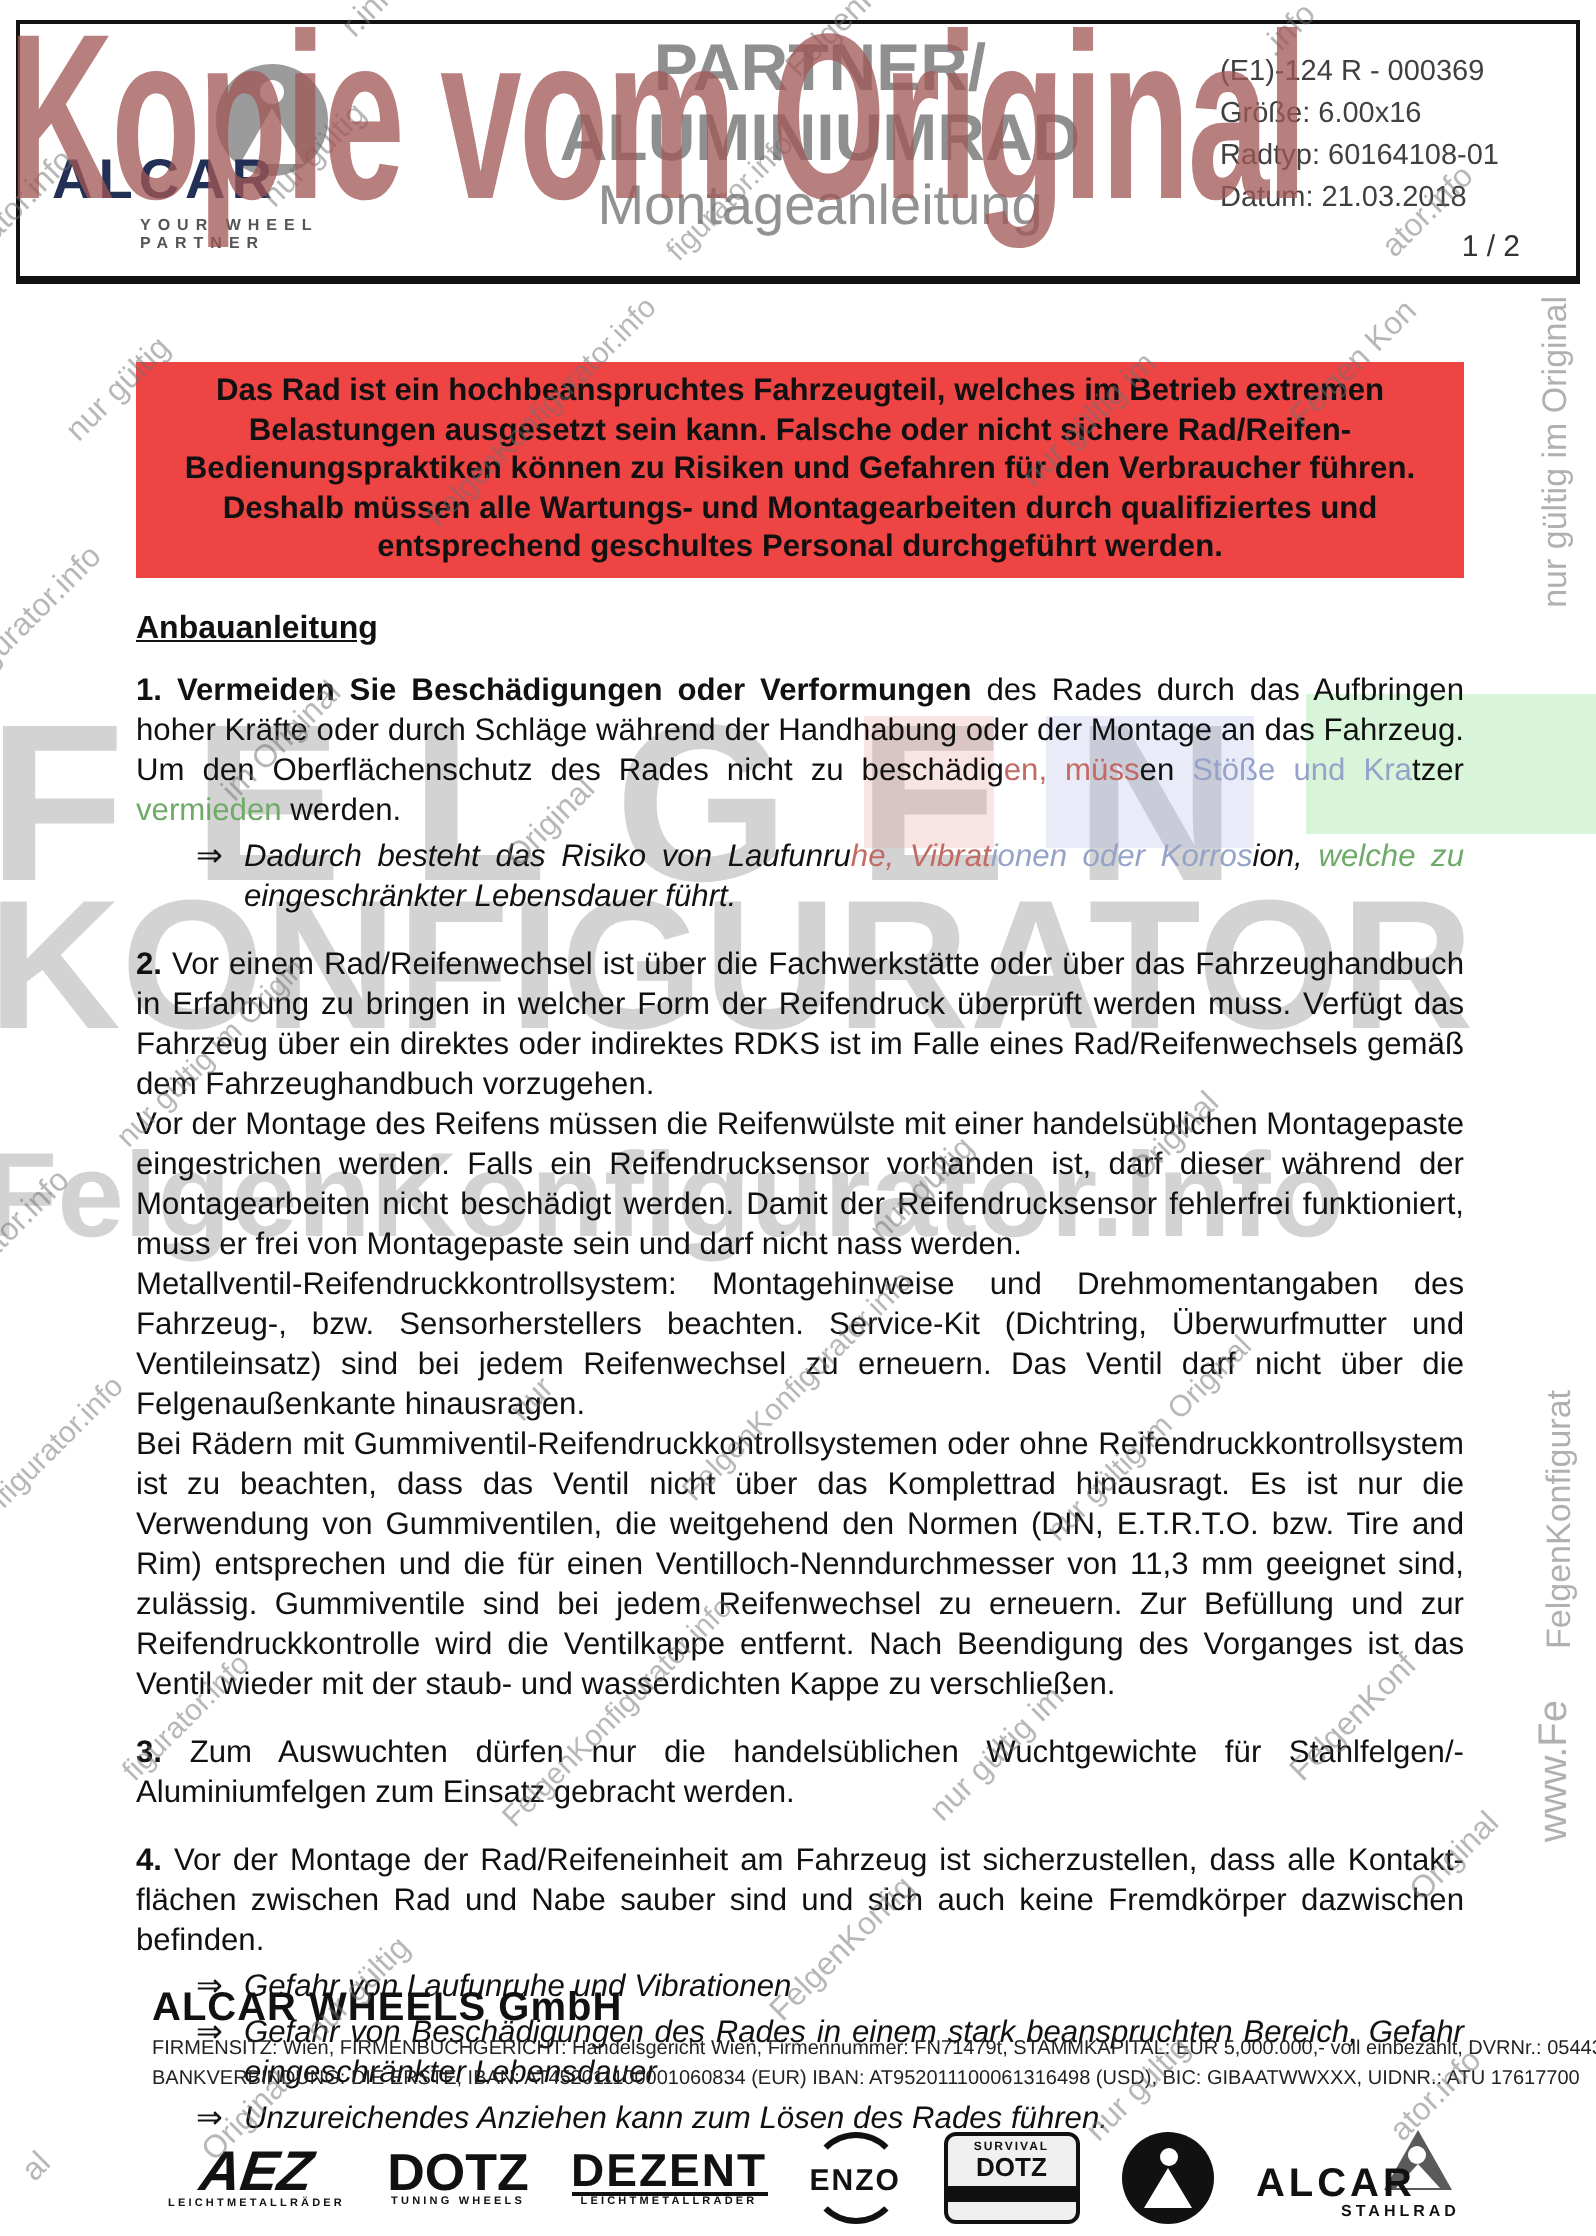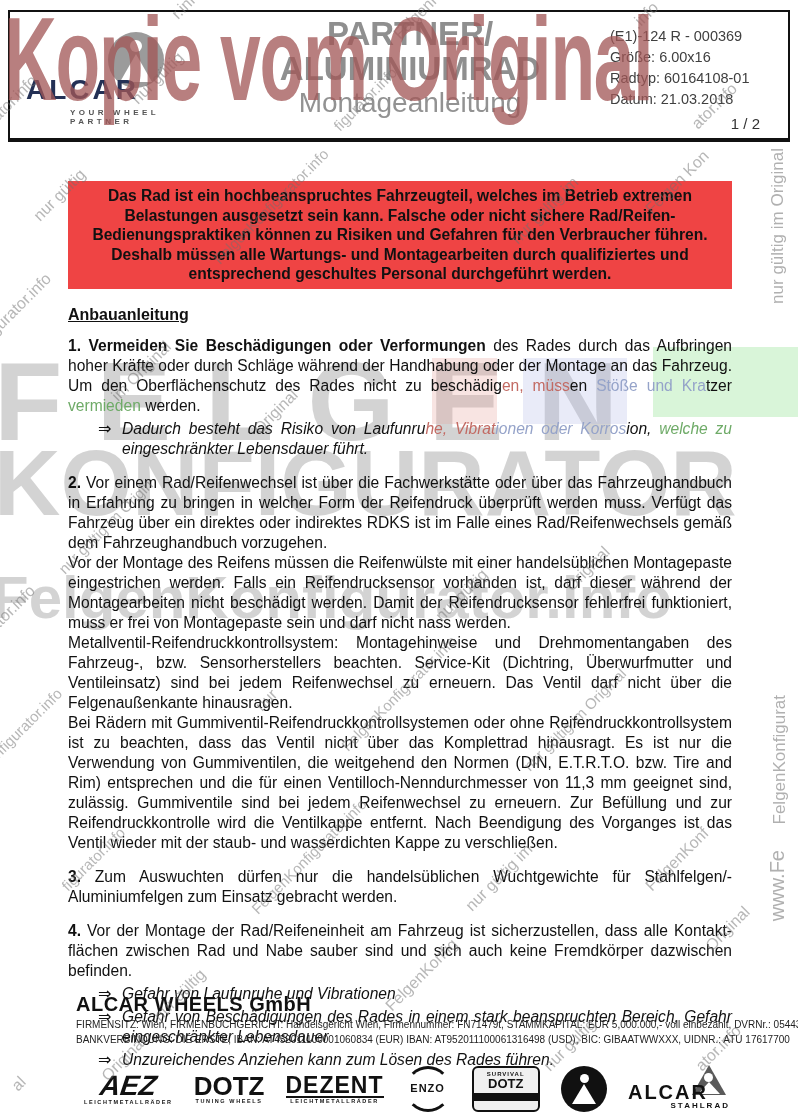--- a/index.html
+++ b/index.html
@@ -51,21 +51,21 @@
   .f-s{font-size:10px;color:#222;line-height:13px;margin-top:2px;white-space:nowrap;}
   .logostrip{position:absolute;left:84px;top:1064px;width:648px;height:50px;z-index:3;
              display:flex;justify-content:space-between;align-items:center;}
   .lg{text-align:center;color:#111;}
   .lg .m1{font-size:26px;font-weight:900;letter-spacing:0;line-height:24px;}
   .lg .s1{font-size:5.5px;font-weight:bold;letter-spacing:1.6px;}
   .aez-m{font-style:italic;transform:skewX(-8deg);font-size:28px;font-weight:900;line-height:26px;}
   .dez-m{font-size:23px;font-weight:800;letter-spacing:1px;border-bottom:2px solid #111;line-height:22px;}
   .enzo{position:relative;width:46px;height:46px;}
   .enzo .ring{position:absolute;inset:0;border:3px solid #111;border-left-color:transparent;border-right-color:transparent;border-radius:50%;}
-  .enzo .tx{position:absolute;left:0;right:0;top:16px;font-size:11px;font-weight:900;letter-spacing:1px;text-align:center;}
+  .enzo .tx{position:absolute;left:0;right:0;top:16px;font-size:15px;font-weight:900;letter-spacing:1px;text-align:center;}
   .surv{width:64px;height:42px;border:2.5px solid #111;border-radius:6px;background:#f0f0f0;overflow:hidden;}
   .surv .tp{font-size:6px;font-weight:900;letter-spacing:1px;margin-top:3px;}
   .surv .md{font-size:13px;font-weight:900;line-height:13px;}
   .surv .bt2{height:8px;background:#111;margin-top:3px;}
   .roundel{position:relative;width:46px;height:46px;border-radius:50%;background:#111;}
   .roundel .head{position:absolute;left:19px;top:8px;width:9px;height:9px;border-radius:50%;background:#fff;}
   .roundel .bdy{position:absolute;left:11px;top:18px;width:0;height:0;
       border-left:12px solid transparent;border-right:12px solid transparent;border-bottom:20px solid #fff;}
   .alst{position:relative;width:104px;height:48px;}
   .alst .tri{position:absolute;right:6px;top:0;width:0;height:0;

